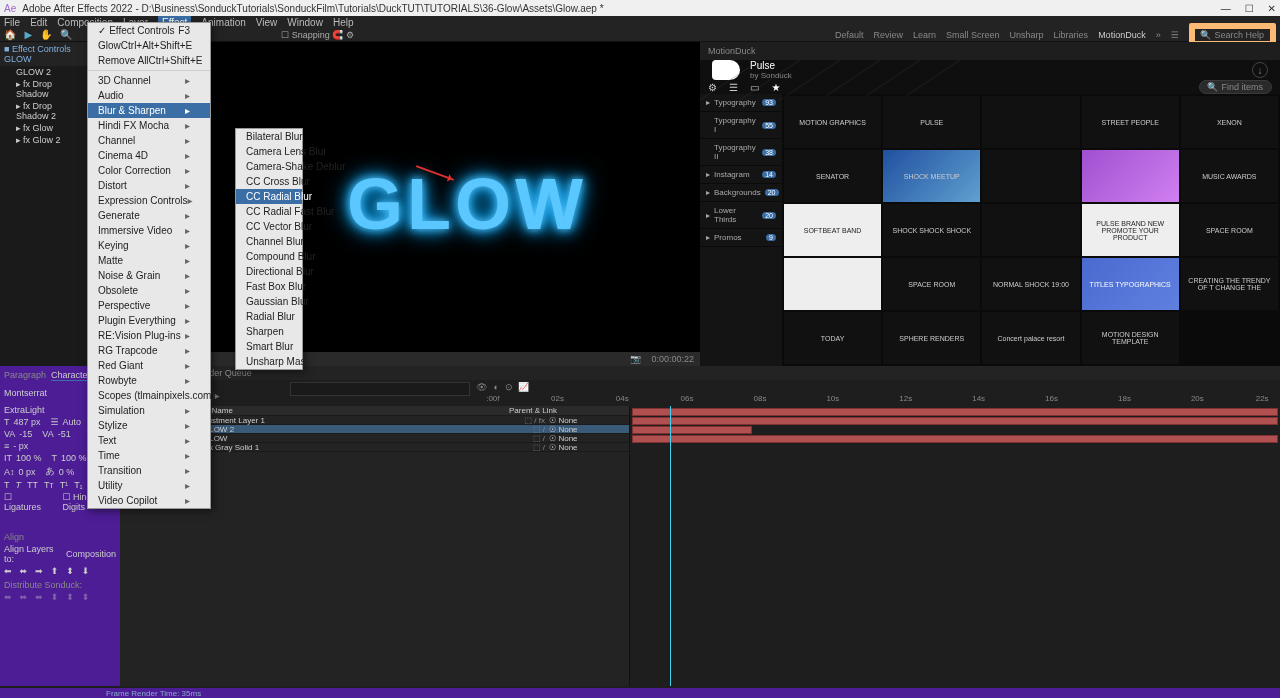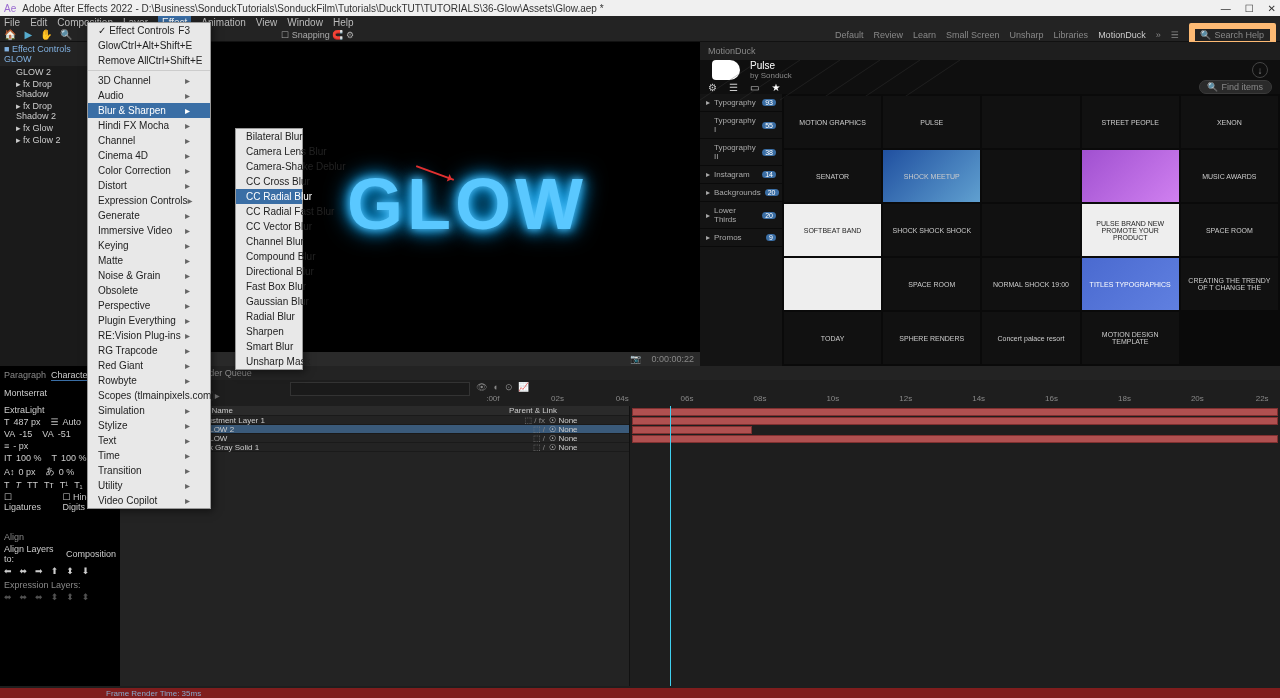--- a/index.html
+++ b/index.html
@@ -62,21 +62,21 @@
 .md-grid { flex: 1; display: grid; grid-template-columns: repeat(5, 1fr); gap: 2px; padding: 2px; overflow: hidden; background: #0a0a0a; }
 .md-thumb { background: #222; height: 52px; font-size: 7px; color: #ccc; display: flex; align-items: center; justify-content: center; text-align: center; padding: 2px; position: relative; overflow: hidden; }
 .md-thumb.purple { background: linear-gradient(135deg, #a050d0, #d080f0); }
 .md-thumb.blue { background: linear-gradient(135deg, #4a6ad0, #6080e0); color: #fff; }
 .md-thumb.dark { background: #111; }
 .md-thumb.white { background: #eee; color: #222; }
 .md-footer-icons { height: 16px; display: flex; align-items: center; padding: 0 8px; gap: 8px; background: #1a1a1a; }
 
 
 .lower-area { display: flex; height: 320px; }
-.char-panel { width: 120px; background: #000000; padding: 4px; font-size: 9px; }
+.char-panel { width: 120px; background: #4c1d95; padding: 4px; font-size: 9px; }
 .char-panel .tabs { display: flex; font-size: 9px; color: #888; }
 .char-panel .tabs .active { color: #ccc; border-bottom: 1px solid #3a6ea5; }
 .char-panel .row { display: flex; align-items: center; gap: 4px; margin: 2px 0; }
 .char-panel .swatch { width: 20px; height: 20px; background: #fff; border: 1px solid #555; }
 .align-panel { margin-top: 20px; }
 
 .timeline-panel { flex: 1; background: #1e1e1e; display: flex; flex-direction: column; }
 .timeline-header { display: flex; height: 14px; background: #232323; font-size: 9px; align-items: center; }
 .timeline-header .comp-name { color: #80b0e0; padding: 0 6px; }
 .timeline-tools { display: flex; height: 26px; align-items: flex-start; }
@@ -94,21 +94,21 @@
 .layer-row .name { flex: 1; padding-left: 10px; color: #ccc; }
 .layer-row .switches { display: flex; gap: 2px; margin-left: auto; padding-right: 4px; color: #888; }
 .track-area { flex: 1; background: #1e1e1e; position: relative; }
 .track-bar { position: absolute; height: 8px; background: #b05050; border: 1px solid #803030; left: 2px; right: 2px; }
 .track-bar.b1 { top: 2px; }
 .track-bar.b2 { top: 11px; }
 .track-bar.b3 { top: 20px; width: 120px; }
 .track-bar.b4 { top: 29px; }
 .playhead { position: absolute; left: 40px; top: 0; bottom: 0; width: 1px; background: #40d0f0; }
 .timeline-footer { height: 12px; background: #2a2a2a; display: flex; align-items: center; font-size: 8px; color: #888; padding: 0 6px; }
-.status-bar { position: absolute; bottom: 0; left: 0; right: 0; height: 10px; background: #7f1d1d; font-size: 8px; color: #8ac; padding: 0 6px; display: flex; align-items: center; gap: 60px; }
+.status-bar { position: absolute; bottom: 0; left: 0; right: 0; height: 10px; background: #4c1d95; font-size: 8px; color: #8ac; padding: 0 6px; display: flex; align-items: center; gap: 60px; }
 </style>
 </head>
 <body>
 
 <div class="title-bar">
   <span style="color:#9a6ad0;margin-right:6px;">Ae</span>
   <span>Adobe After Effects 2022 - D:\Business\SonduckTutorials\SonduckFilm\Tutorials\DuckTUT\TUTORIALS\36-Glow\Assets\Glow.aep *</span>
   <div class="win-controls">
     <span>—</span>
     <span>☐</span>
@@ -491,21 +491,21 @@
       <div style="color:#888">Align</div>
       <div class="row"><span>Align Layers to:</span>&nbsp;<span>Composition</span></div>
       <div class="row" style="gap:8px">
         <span>⬅</span>
         <span>⬌</span>
         <span>➡</span>
         <span>⬆</span>
         <span>⬍</span>
         <span>⬇</span>
       </div>
-      <div style="color:#888;margin-top:4px">Expression Layers:</div>
+      <div style="color:#888;margin-top:4px">Distribute Sonduck:</div>
       <div class="row" style="gap:8px;opacity:0.4">
         <span>⬌</span>
         <span>⬌</span>
         <span>⬌</span>
         <span>⬍</span>
         <span>⬍</span>
         <span>⬍</span>
       </div>
     </div>
   </div>

